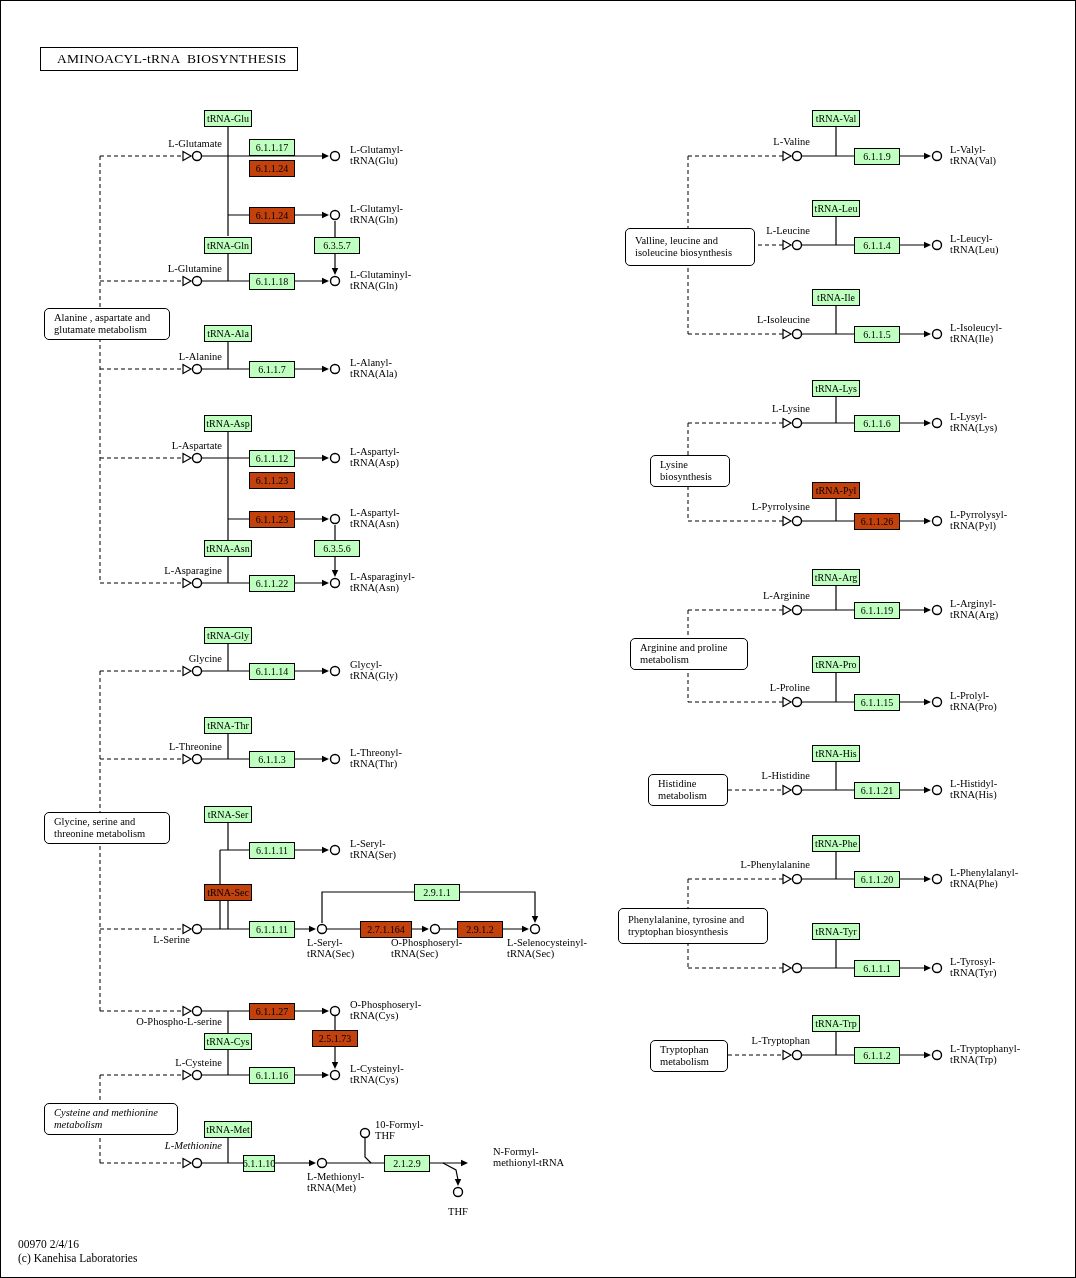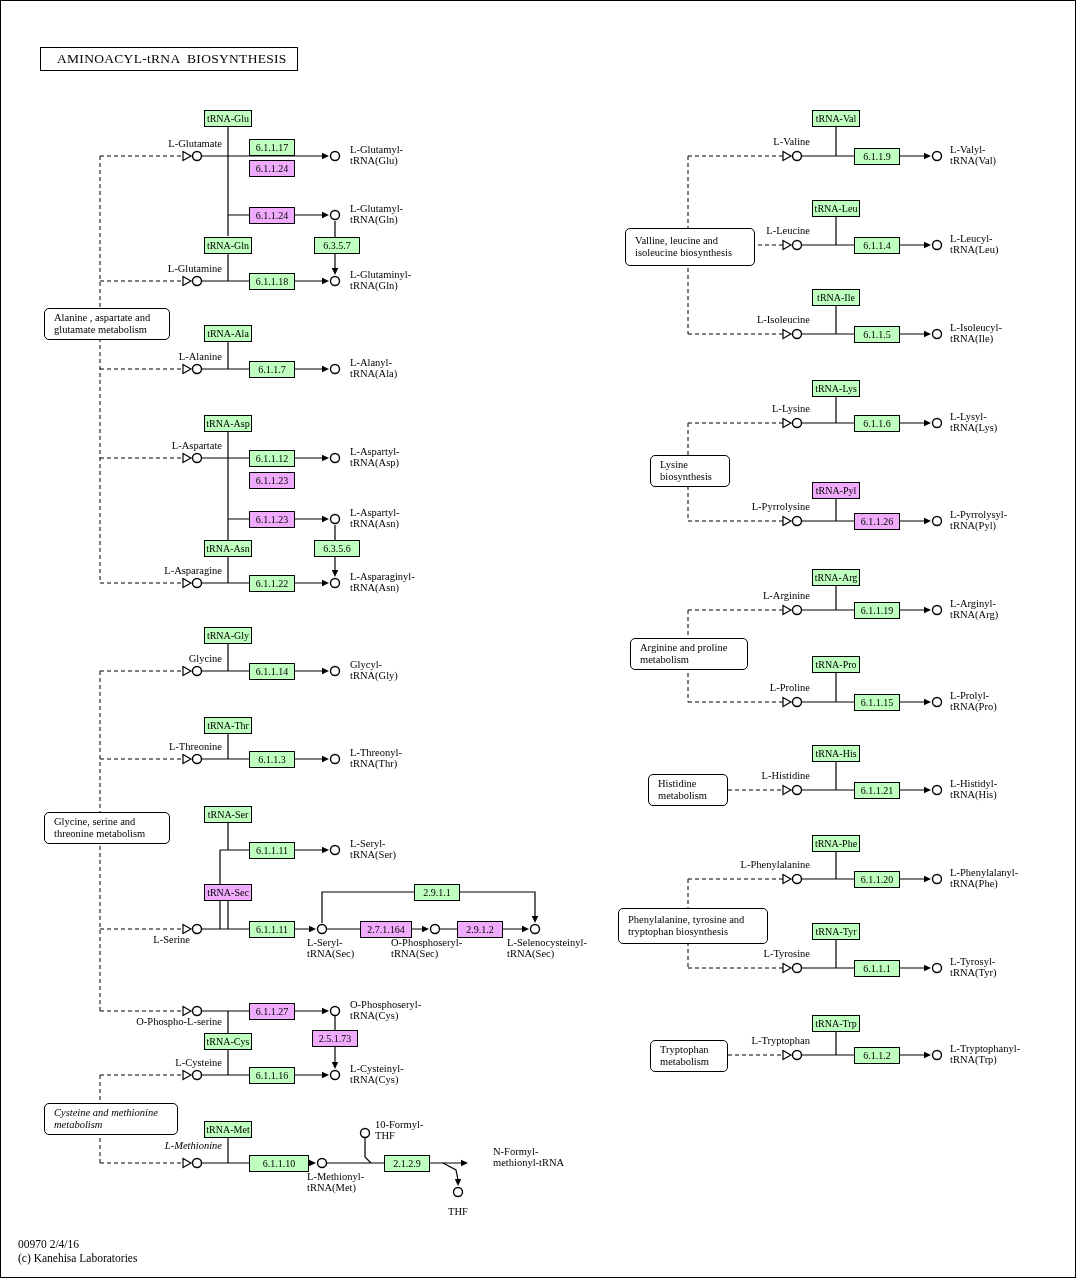--- a/index.html
+++ b/index.html
@@ -7,21 +7,21 @@
           box-shadow:0 0 0 1px #000 inset;overflow:hidden;
           font-family:"Liberation Serif",serif;color:#000;}
   #diagram-svg{position:absolute;left:0;top:0;width:1076px;height:1278px;}
   #overlay{position:absolute;left:0;top:0;width:1076px;height:1278px;}
   .dash{fill:none;stroke:#000;stroke-width:1;stroke-dasharray:4 3;}
   .line{fill:none;stroke:#000;stroke-width:1.2;}
   .ah{fill:#000;stroke:none;}
   .la{fill:#fff;stroke:#000;stroke-width:1.2;}
   .cpd{fill:#fff;stroke:#000;stroke-width:1.4;}
   .box{position:absolute;border:1px solid #000;display:flex;align-items:center;justify-content:center;
-       font-size:10px;background:#f0abfc;box-sizing:border-box;white-space:nowrap;}
+       font-size:10px;background:#c2410c;box-sizing:border-box;white-space:nowrap;}
   .box.green{background:var(--green,#bfffbf);}
   .pathway{position:absolute;border:1px solid #000;border-radius:5px;background:#fff;
            display:flex;flex-direction:column;justify-content:center;padding-left:9px;
            font-size:10.5px;line-height:12px;box-sizing:border-box;white-space:nowrap;}
   .label{position:absolute;font-size:10.5px;line-height:11px;white-space:nowrap;}
   #title-box{position:absolute;left:40px;top:47px;width:258px;height:24px;border:1.5px solid #000;
              display:flex;align-items:center;padding-left:16px;font-size:13.5px;letter-spacing:.3px;
              box-sizing:border-box;white-space:pre;background:#fff;}
   .footer-line{position:absolute;left:18px;font-size:11.5px;}
   #footer-1{top:1238px;}
@@ -243,21 +243,21 @@
       <div class="box green" style="left: 249px; top: 662.5px; width: 46px; height: 17px;">6.1.1.14</div>
       <div class="box green" style="left: 249px; top: 750.5px; width: 46px; height: 17px;">6.1.1.3</div>
       <div class="box green" style="left: 249px; top: 841.5px; width: 46px; height: 17px;">6.1.1.11</div>
       <div class="box green" style="left: 249px; top: 920.5px; width: 46px; height: 17px;">6.1.1.11</div>
       <div class="box white" style="left: 360px; top: 920.5px; width: 52px; height: 17px;">2.7.1.164</div>
       <div class="box white" style="left: 457px; top: 920.5px; width: 46px; height: 17px;">2.9.1.2</div>
       <div class="box green" style="left: 414px; top: 883.5px; width: 46px; height: 17px;">2.9.1.1</div>
       <div class="box white" style="left: 249px; top: 1002.5px; width: 46px; height: 17px;">6.1.1.27</div>
       <div class="box white" style="left: 312px; top: 1029.5px; width: 46px; height: 17px;">2.5.1.73</div>
       <div class="box green" style="left: 249px; top: 1066.5px; width: 46px; height: 17px;">6.1.1.16</div>
-      <div class="box green" style="left: 249px; top: 1154.5px; width: 60px; height: 17px;">6.1.1.10</div>
+      <div class="box green" style="left: 243px; top: 1154.5px; width: 32px; height: 17px;">6.1.1.10</div>
       <div class="box green" style="left: 384px; top: 1154.5px; width: 46px; height: 17px;">2.1.2.9</div>
       <div class="box green" style="left: 854px; top: 147.5px; width: 46px; height: 17px;">6.1.1.9</div>
       <div class="box green" style="left: 854px; top: 236.5px; width: 46px; height: 17px;">6.1.1.4</div>
       <div class="box green" style="left: 854px; top: 325.5px; width: 46px; height: 17px;">6.1.1.5</div>
       <div class="box green" style="left: 854px; top: 414.5px; width: 46px; height: 17px;">6.1.1.6</div>
       <div class="box white" style="left: 854px; top: 512.5px; width: 46px; height: 17px;">6.1.1.26</div>
       <div class="box green" style="left: 854px; top: 601.5px; width: 46px; height: 17px;">6.1.1.19</div>
       <div class="box green" style="left: 854px; top: 693.5px; width: 46px; height: 17px;">6.1.1.15</div>
       <div class="box green" style="left: 854px; top: 781.5px; width: 46px; height: 17px;">6.1.1.21</div>
       <div class="box green" style="left: 854px; top: 870.5px; width: 46px; height: 17px;">6.1.1.20</div>
@@ -449,23 +449,20 @@
       </div>
       <div class="label" style="top: 682px; left: 0px; width: 810px; text-align: right;">
         <div>L-Proline</div>
       </div>
       <div class="label" style="top: 770px; left: 0px; width: 810px; text-align: right;">
         <div>L-Histidine</div>
       </div>
       <div class="label" style="top: 859px; left: 0px; width: 810px; text-align: right;">
         <div>L-Phenylalanine</div>
       </div>
-      <div class="label" style="top: 948px; left: 0px; width: 810px; text-align: right;">
-        <div>L-Tyrosine</div>
-      </div>
       <div class="label" style="top: 1035px; left: 0px; width: 810px; text-align: right;">
         <div>L-Tryptophan</div>
       </div>
       <div class="label" style="top: 144px; left: 950px;">
         <div>L-Valyl-</div>
         <div>tRNA(Val)</div>
       </div>
       <div class="label" style="top: 233px; left: 950px;">
         <div>L-Leucyl-</div>
         <div>tRNA(Leu)</div>

